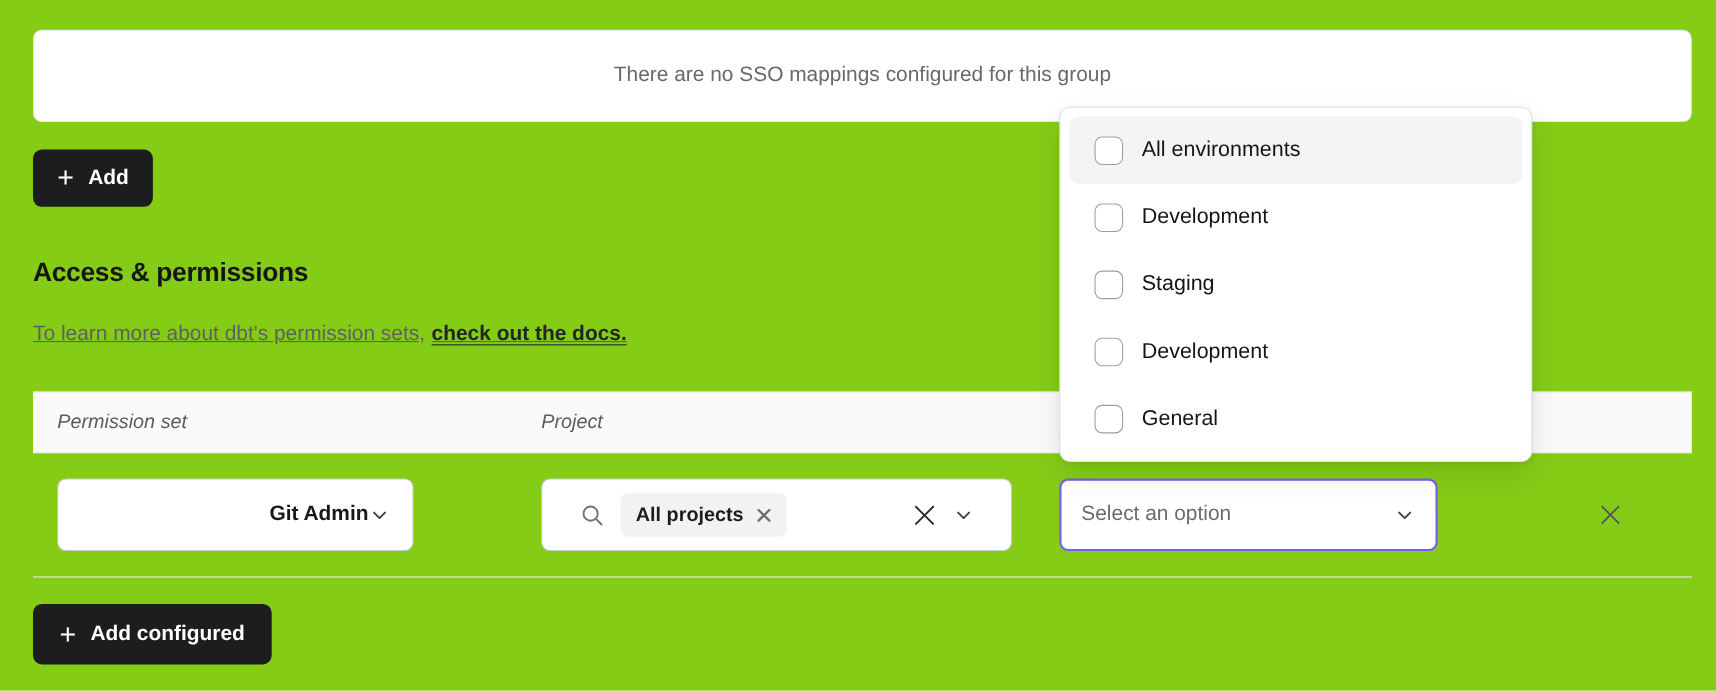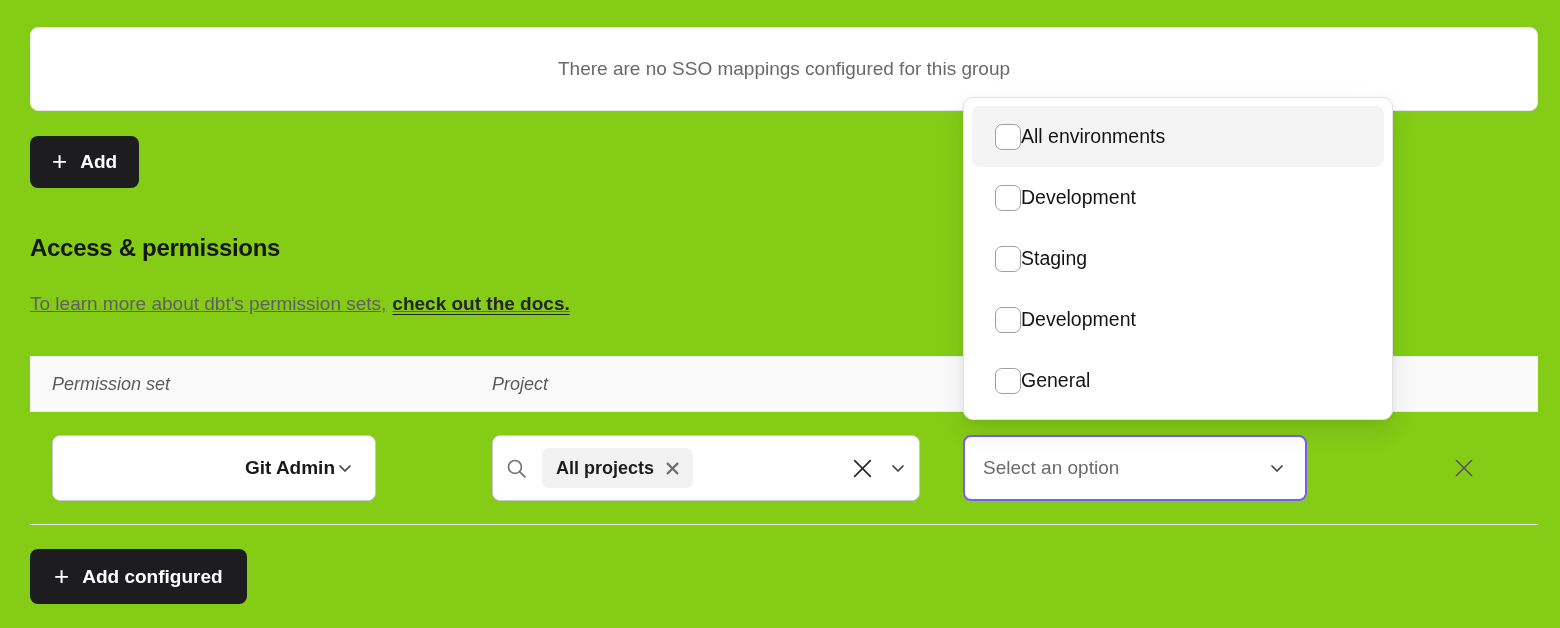--- a/index.html
+++ b/index.html
@@ -55,21 +55,21 @@
 
   
   .field {
     position:absolute; top:435px; height:66px; background:#fff;
     border:1px solid #c9c9c9; border-radius:8px;
     display:flex; align-items:center;
   }
   .permission-select { left:52px; width:324px; padding:0 20px; justify-content:flex-end; cursor:pointer; }
   .permission-select .value { font-size:19px; font-weight:700; color:#18181b; }
 
-  .project-select { left:492px; width:428px; padding:0 11px; gap:13px; cursor:text; }
+  .project-select { left:492px; width:428px; padding:0 33px; gap:13px; cursor:text; }
   .chip {
     background:#f2f2f2; border-radius:7px; height:40px; padding:0 14px;
     display:flex; align-items:center; gap:12px;
     font-size:18px; font-weight:700; color:#1c1c1e; white-space:nowrap;
   }
   .spacer { flex:1; }
   .icon-btn { display:flex; align-items:center; justify-content:center; cursor:pointer; background:none; border:none; padding:0; }
 
   .environment-select {
     left:963px; width:344px; border:2px solid #7b5bf7; padding:0 18px;
@@ -88,21 +88,21 @@
   }
 
   
   .dropdown {
     position:absolute; left:963px; top:97px; width:430px;
     background:#fff; border:1px solid #e2e2e2; border-radius:10px; padding:8px;
     box-shadow:0 12px 28px rgba(0,0,0,0.09), 0 2px 6px rgba(0,0,0,0.05);
     z-index:20;
   }
   .dd-item {
-    height:61px; display:flex; align-items:center; gap:0;
+    height:61px; display:flex; align-items:center; gap:17px;
     padding:0 16px 0 23px; border-radius:8px;
     font-size:19.5px; color:#141414; cursor:pointer;
   }
   .dd-item.highlighted { background:#f4f4f5; }
   .checkbox {
     width:26px; height:26px; border:1.5px solid #9f9f9f; border-radius:7px;
     background:#fff; flex:none; cursor:pointer;
   }
 
   svg { display:block; }

